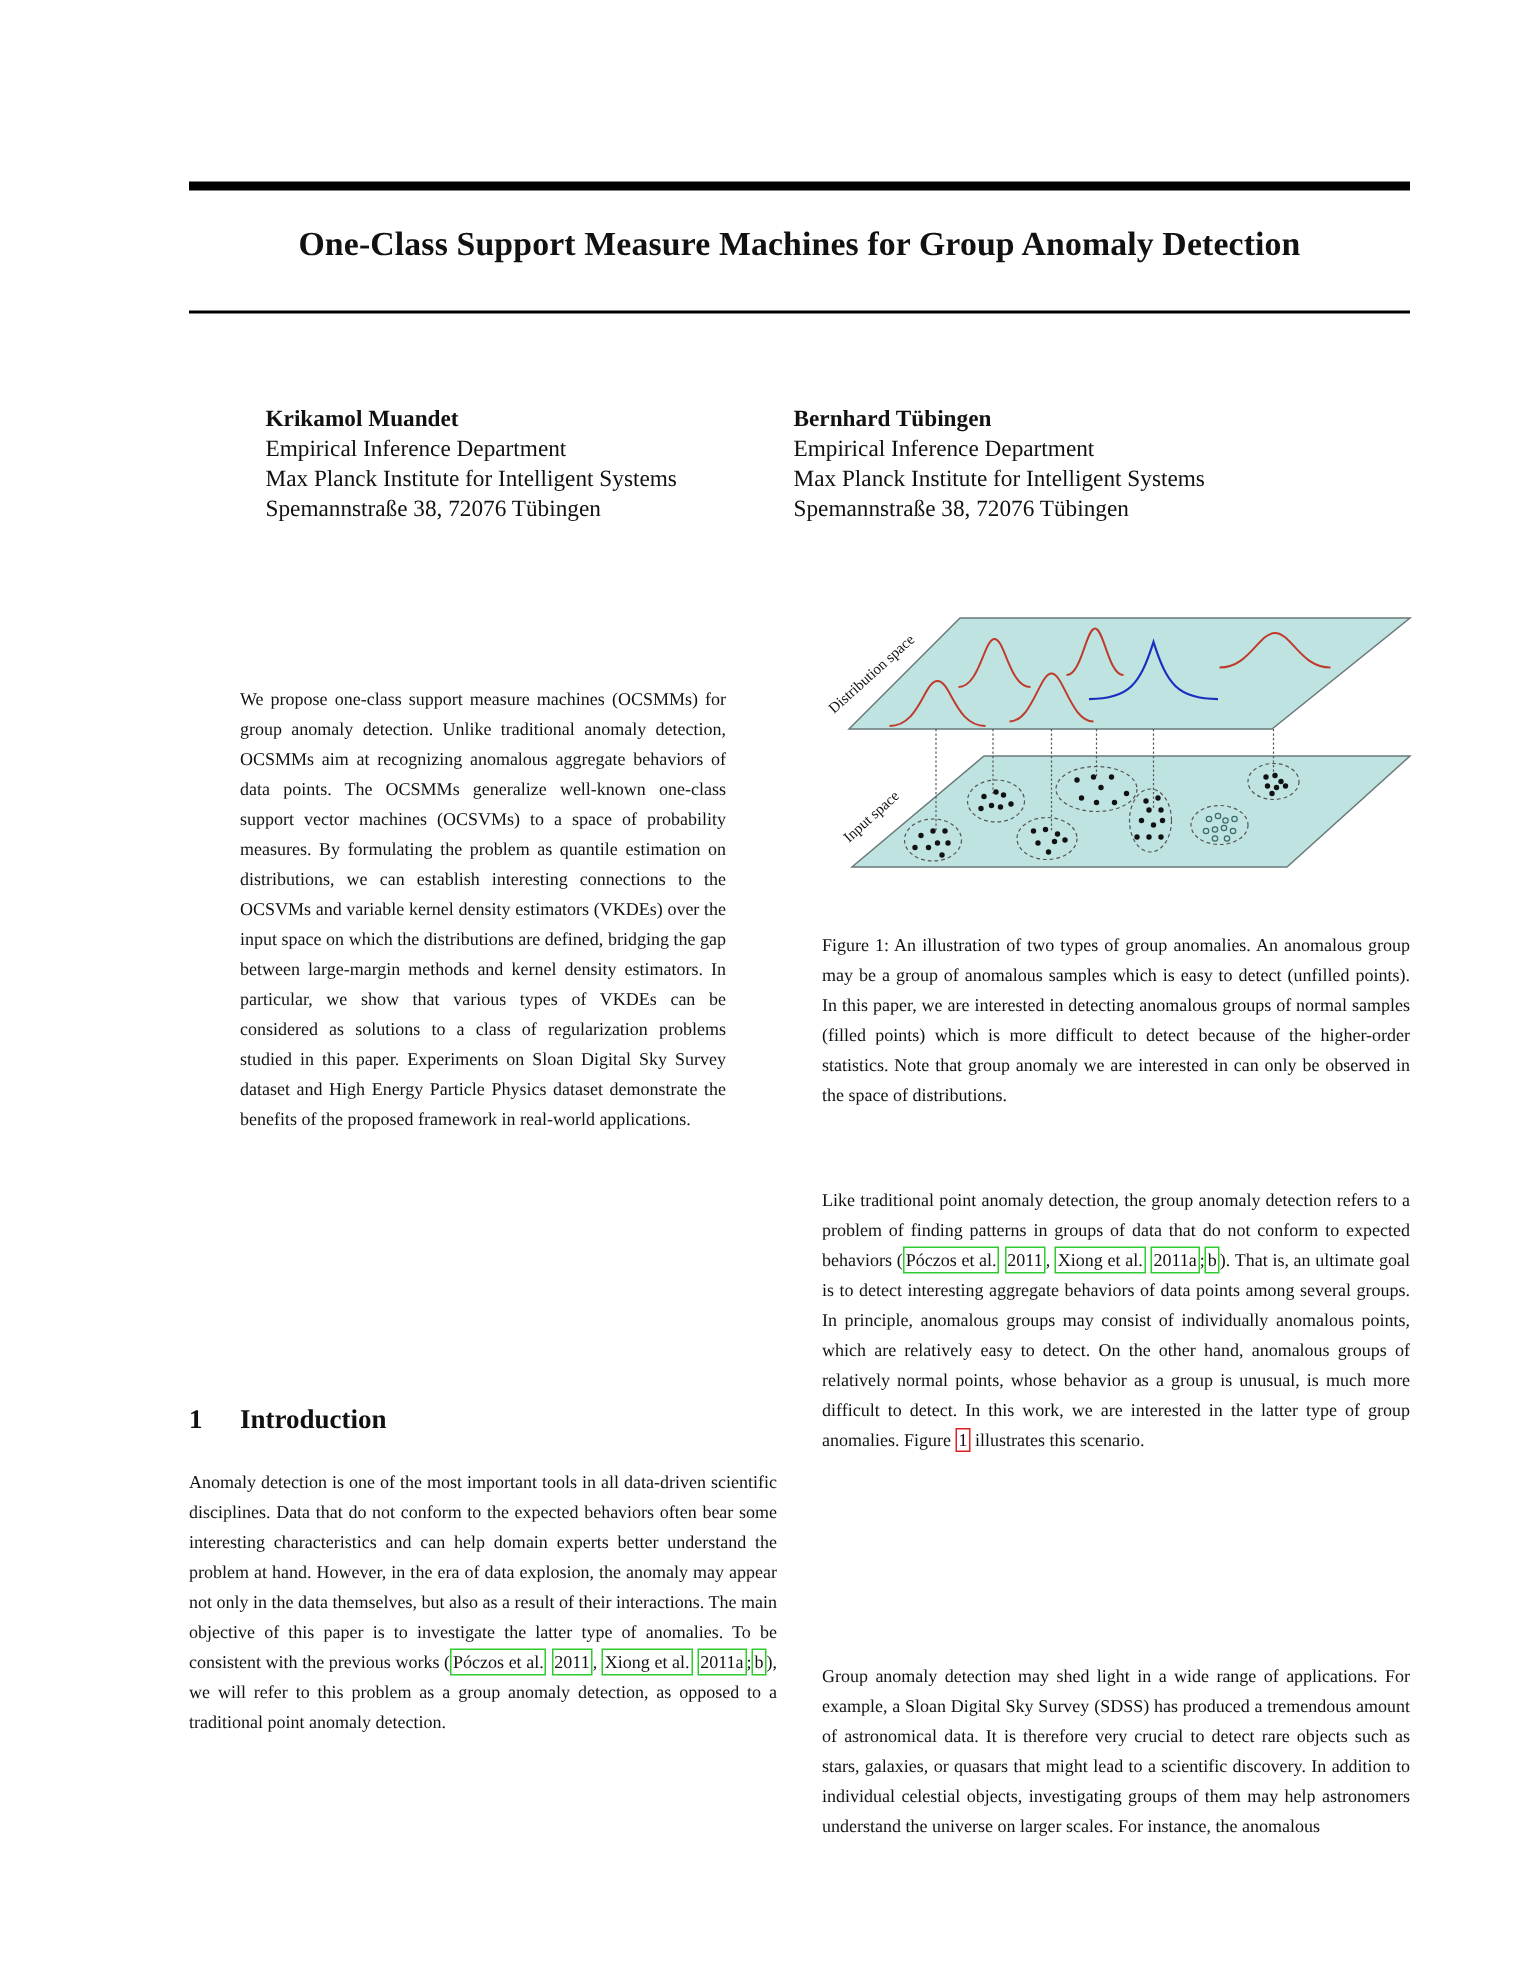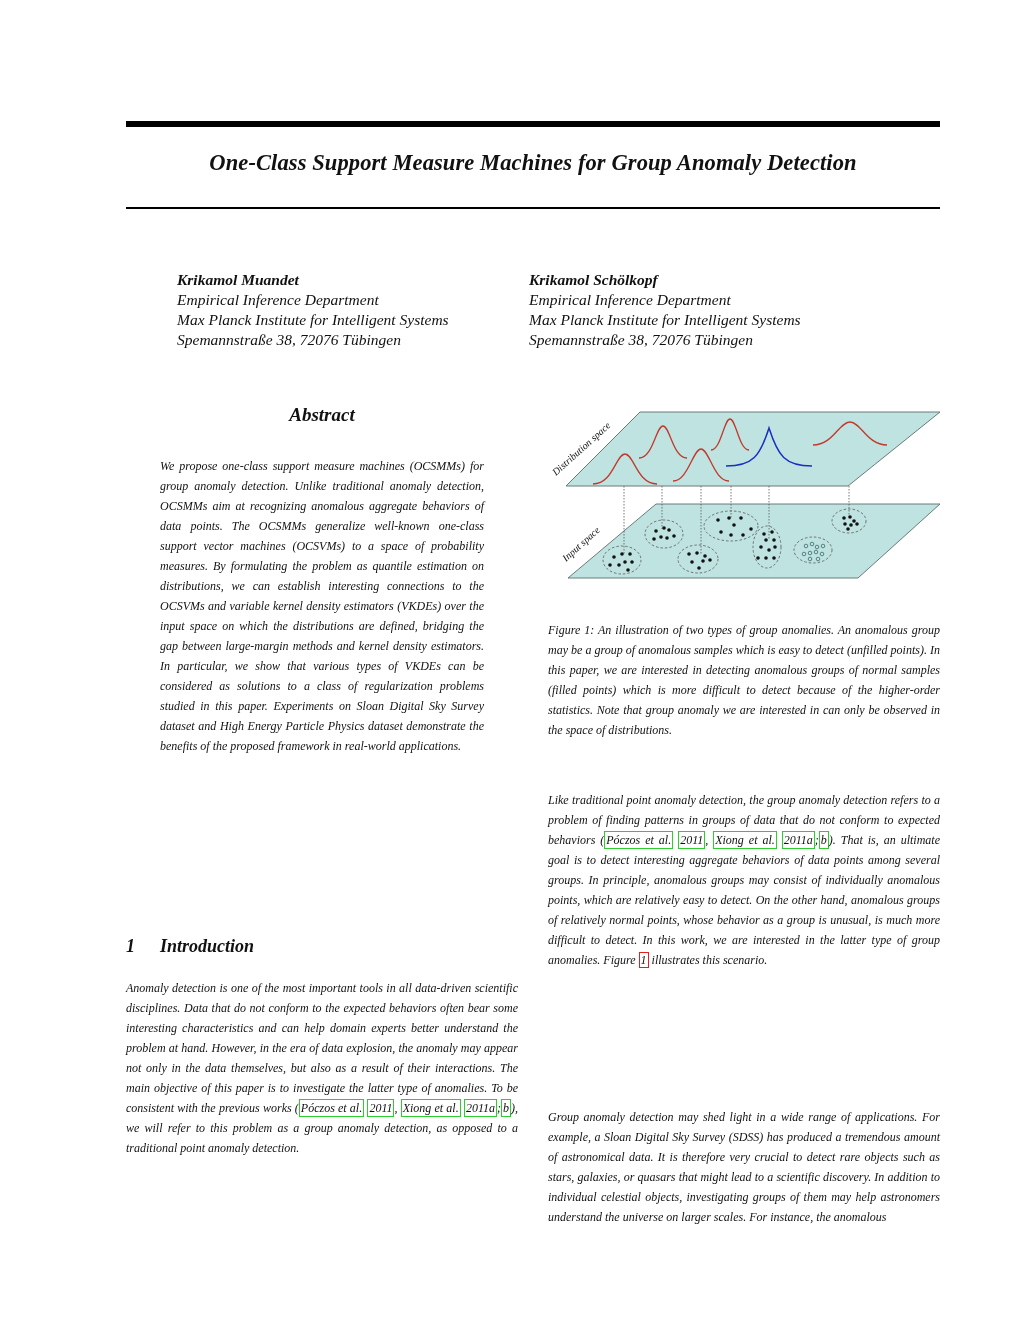--- a/index.html
+++ b/index.html
@@ -1,18 +1,18 @@
 <!DOCTYPE html>
 <html><head>
 <meta charset="utf-8">
 <style>
   html, body { margin: 0; padding: 0; background: #ffffff; }
   body { width: 1024px; height: 1325px; position: relative; overflow: hidden;
          font-family: "DejaVu Serif", "Liberation Serif", serif; color: #111; }
-  .page { position: absolute; left: 0; top: 0; width: 952px; height: 1325px; font-style: italic; }
+  .page { position: absolute; left: 0; top: 0; width: 952px; height: 1325px; }
   .rule-top { position: absolute; left: 126px; top: 121px; width: 814px; height: 6px; background: #000; }
   .rule-bottom { position: absolute; left: 126px; top: 207px; width: 814px; height: 2px; background: #000; }
   .title { position: absolute; left: 126px; top: 150px; width: 814px; text-align: center;
            font-family: "Liberation Serif", serif; font-weight: bold; font-size: 22.5px; letter-spacing: 0.1px; }
   .author { position: absolute; top: 270px; width: 360px; text-align: left;
             font-family: "Liberation Serif", serif; font-size: 15.5px; line-height: 20px; }
   .author .name { font-weight: bold; }
   .author-1 { left: 177px; }
   .author-2 { left: 529px; }
 
@@ -43,27 +43,26 @@
   <div class="title">One-Class Support Measure Machines for Group Anomaly Detection</div>
   <div class="rule-bottom"></div>
 
   <div class="author author-1">
     <div class="name">Krikamol Muandet</div>
     <div>Empirical Inference Department</div>
     <div>Max Planck Institute for Intelligent Systems</div>
     <div>Spemannstraße 38, 72076 Tübingen</div>
   </div>
   <div class="author author-2">
-    <div class="name">Krikamol Schölkopf</div>
+    <div class="name">Bernhard Tübingen</div>
     <div>Empirical Inference Department</div>
     <div>Max Planck Institute for Intelligent Systems</div>
     <div>Spemannstraße 38, 72076 Tübingen</div>
   </div>
 
-  <div class="abstract-heading">Abstract</div>
   <div class="col abstract-body">We propose one-class support measure machines (OCSMMs) for group anomaly detection. Unlike traditional anomaly detection, OCSMMs aim at recognizing anomalous aggregate behaviors of data points. The OCSMMs generalize well-known one-class support vector machines (OCSVMs) to a space of probability measures. By formulating the problem as quantile estimation on distributions, we can establish interesting connections to the OCSVMs and variable kernel density estimators (VKDEs) over the input space on which the distributions are defined, bridging the gap between large-margin methods and kernel density estimators. In particular, we show that various types of VKDEs can be considered as solutions to a class of regularization problems studied in this paper. Experiments on Sloan Digital Sky Survey dataset and High Energy Particle Physics dataset demonstrate the benefits of the proposed framework in real-world applications.</div>
 
   <div class="section-heading">
     <span class="num">1</span><span>Introduction</span>
   </div>
 
   <div class="col intro-body">
     <span>Anomaly detection is one of the most important tools in all data-driven scientific disciplines. Data that do not conform to the expected behaviors often bear some interesting characteristics and can help domain experts better understand the problem at hand. However, in the era of data explosion, the anomaly may appear not only in the data themselves, but also as a result of their interactions. The main objective of this paper is to investigate the latter type of anomalies. To be consistent with the previous works (</span><span class="cite">Póczos et al.</span> <span class="cite">2011</span><span>, </span><span class="cite">Xiong et al.</span> <span class="cite">2011a</span><span>;</span><span class="cite">b</span><span>), we will refer to this problem as a group anomaly detection, as opposed to a traditional point anomaly detection.</span>
   </div>
 

